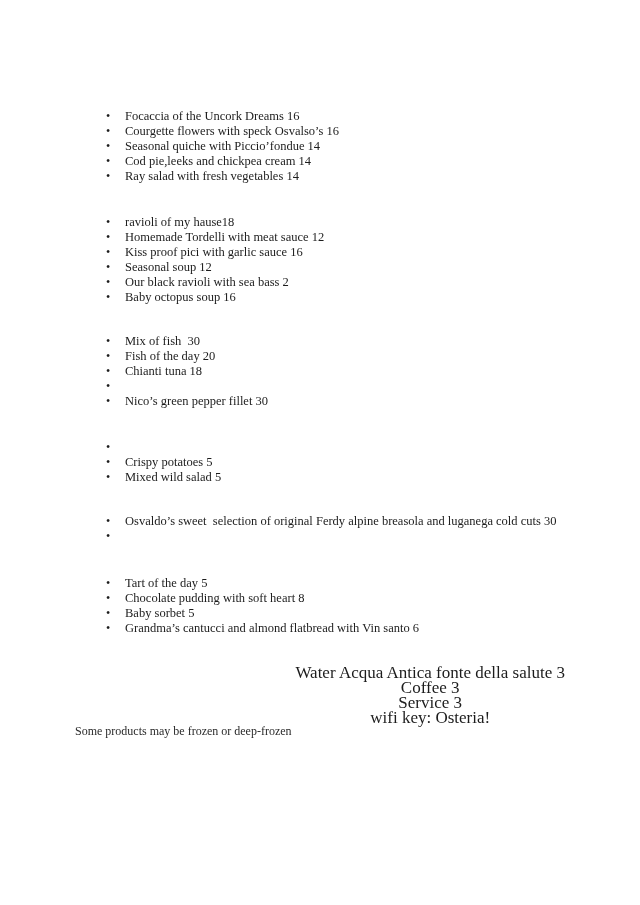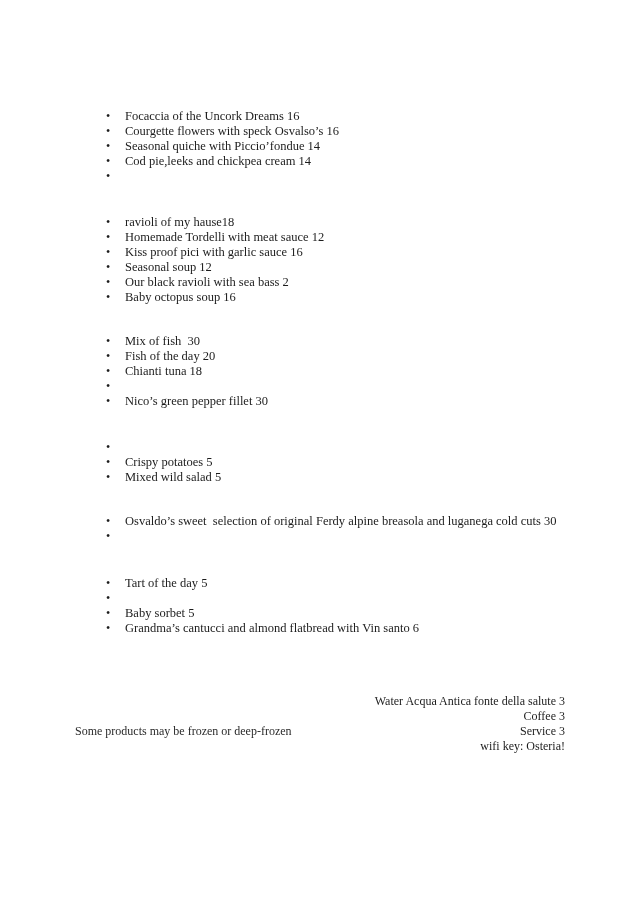--- a/index.html
+++ b/index.html
@@ -39,24 +39,24 @@
     white-space: pre-wrap;
   }
   .sec-1 { top: 109px; }
   .sec-2 { top: 215px; }
   .sec-3 { top: 334px; }
   .sec-4 { top: 440px; }
   .sec-5 { top: 514px; }
   .sec-6 { top: 576px; }
   .extras {
     position: absolute;
-    top: 694px;
+    top: 665px;
     right: 75px;
-    text-align: right;
-    font-size: 12px;
+    text-align: center;
+    font-size: 17px;
     line-height: 15px;
   }
   .footnote {
     position: absolute;
     top: 726px;
     left: 75px;
     font-size: 12px;
     line-height: 10px;
     color: #2a2a2a;
   }
@@ -78,20 +78,21 @@
     <li>
         <span class="bullet">•</span>
         <span class="item-text">Seasonal quiche with Piccio’fondue 14</span>
       </li>
     <li>
         <span class="bullet">•</span>
         <span class="item-text">Cod pie,leeks and chickpea cream 14</span>
       </li>
     <li>
         <span class="bullet">•</span>
+        <span class="item-text">Ray salad with fresh vegetables 14</span>
       </li>
   </ul>
 
   <ul class="menu-list sec-2">
     <li>
         <span class="bullet">•</span>
         <span class="item-text">ravioli of my hause18</span>
       </li>
     <li>
         <span class="bullet">•</span>
@@ -161,20 +162,21 @@
       </li>
   </ul>
 
   <ul class="menu-list sec-6">
     <li>
         <span class="bullet">•</span>
         <span class="item-text">Tart of the day 5</span>
       </li>
     <li>
         <span class="bullet">•</span>
+        <span class="item-text">Chocolate pudding with soft heart 8</span>
       </li>
     <li>
         <span class="bullet">•</span>
         <span class="item-text">Baby sorbet 5</span>
       </li>
     <li>
         <span class="bullet">•</span>
         <span class="item-text">Grandma’s cantucci and almond flatbread with Vin santo 6</span>
       </li>
   </ul>

